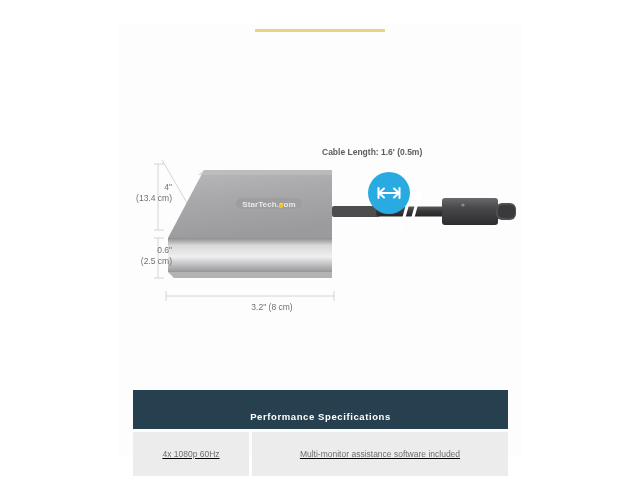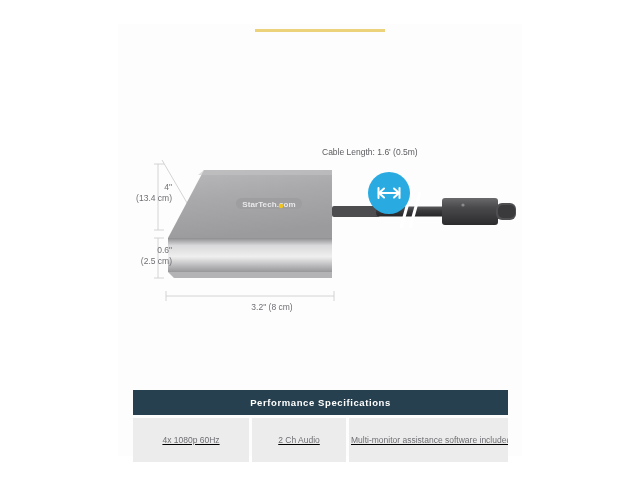--- a/index.html
+++ b/index.html
@@ -97,20 +97,21 @@
   .cable-callout {
     position: absolute;
     left: 204px;
     top: 27px;
     width: 160px;
     text-align: left;
     font-size: 8.5px;
     line-height: 11px;
     color: #5c5c61;
     white-space: nowrap;
+    font-weight: bold;
   }
   .cable-badge {
     position: absolute;
     left: 250px;
     top: 52px;
     width: 42px;
     height: 42px;
     border-radius: 50%;
     background: #29abe2;
   }
@@ -122,21 +123,21 @@
     left: 133px;
     top: 390px;
     width: 375px;
   }
   .spec-header {
     background: #27404f;
     color: #ffffff;
     font-size: 9.5px;
     letter-spacing: 0.6px;
     text-align: center;
-    padding: 7px 0 7px 0;
+    padding: 21px 0 7px 0;
     font-weight: 700;
   }
   .spec-row {
     display: flex;
     margin-top: 3px;
     gap: 3px;
     text-decoration: underline;
   }
   .spec-cell {
     background: #ececec;
@@ -258,18 +259,17 @@
           <line x1="31.5" y1="16" x2="31.5" y2="26"></line>
         </g>
       </svg>
     </div>
   </div>
 
   <div class="spec-table">
     <div class="spec-header">Performance  Specifications</div>
     <div class="spec-row">
       <div class="spec-cell c1">4x 1080p 60Hz</div>
-      <div class="spec-cell c2">2 Ch Audio</div>
       <div class="spec-cell c3">Multi-monitor assistance software included</div>
     </div>
   </div>
 
 </div>
 
 </body></html>

